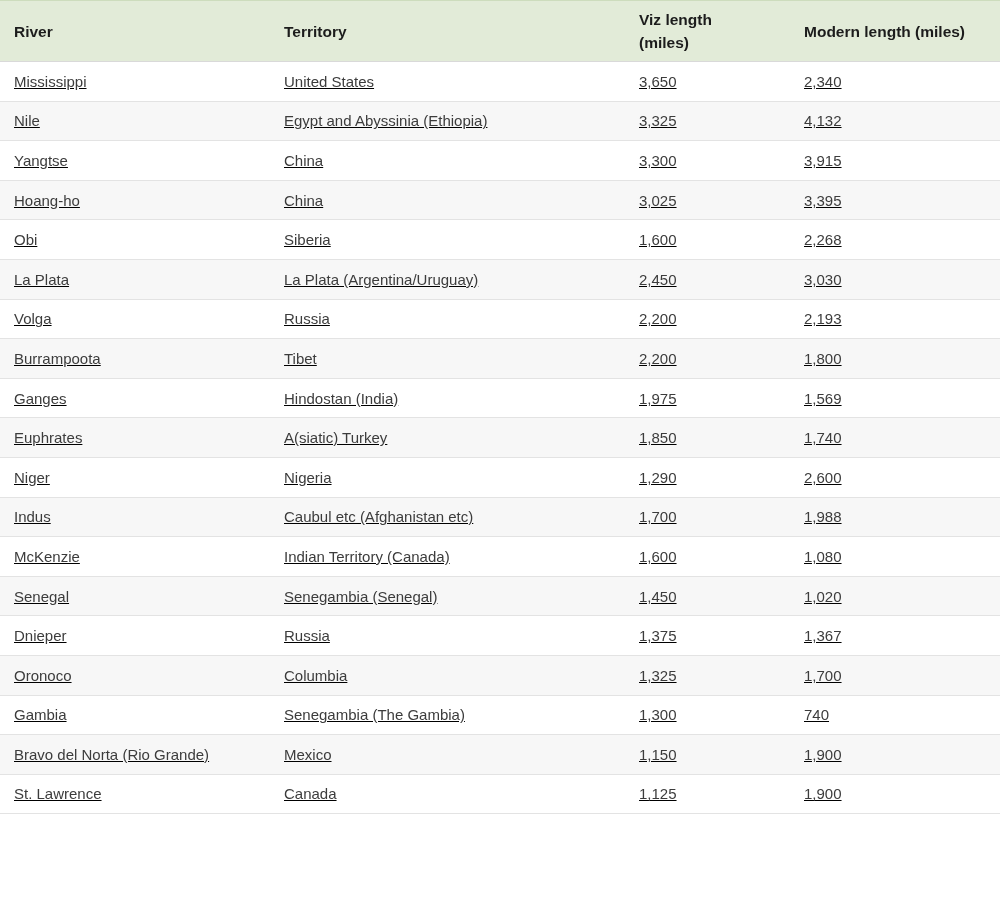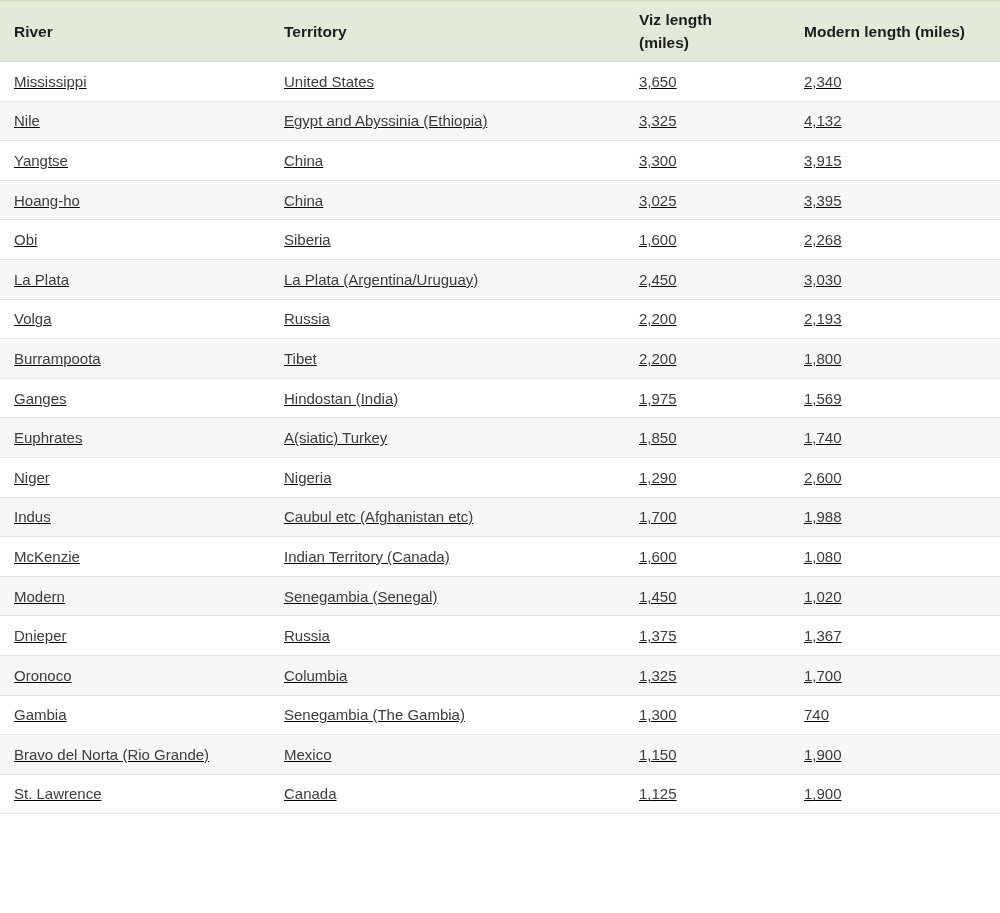--- a/index.html
+++ b/index.html
@@ -153,21 +153,21 @@
           <td>1,700</td>
           <td>1,988</td>
         </tr>
         <tr>
           <td>McKenzie</td>
           <td>Indian Territory (Canada)</td>
           <td>1,600</td>
           <td>1,080</td>
         </tr>
         <tr>
-          <td>Modern</td>
+          <td>Senegal</td>
           <td>Senegambia (Senegal)</td>
           <td>1,450</td>
           <td>1,020</td>
         </tr>
         <tr>
           <td>Dnieper</td>
           <td>Russia</td>
           <td>1,375</td>
           <td>1,367</td>
         </tr>

